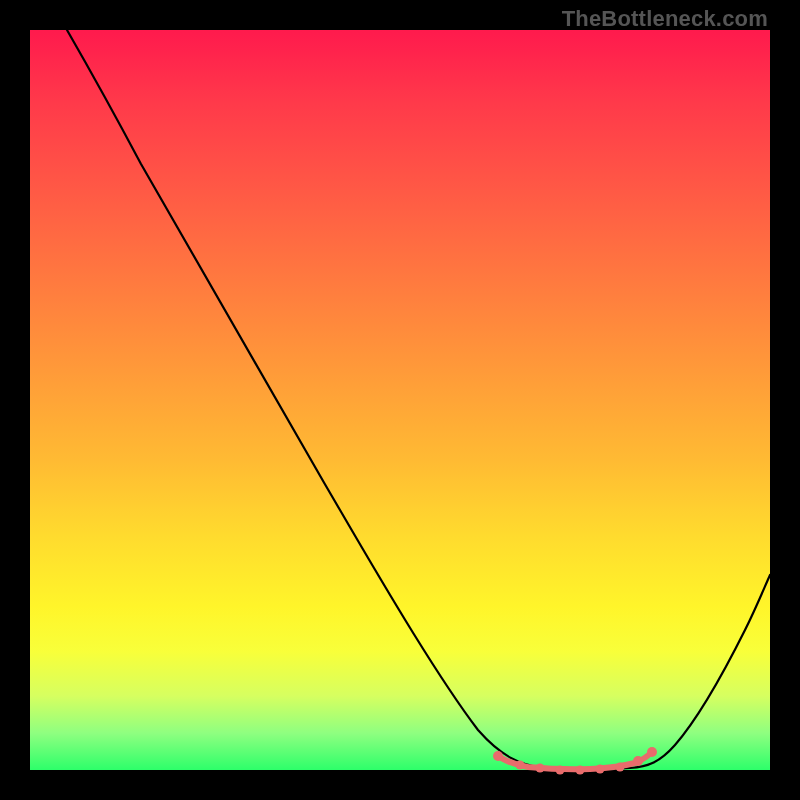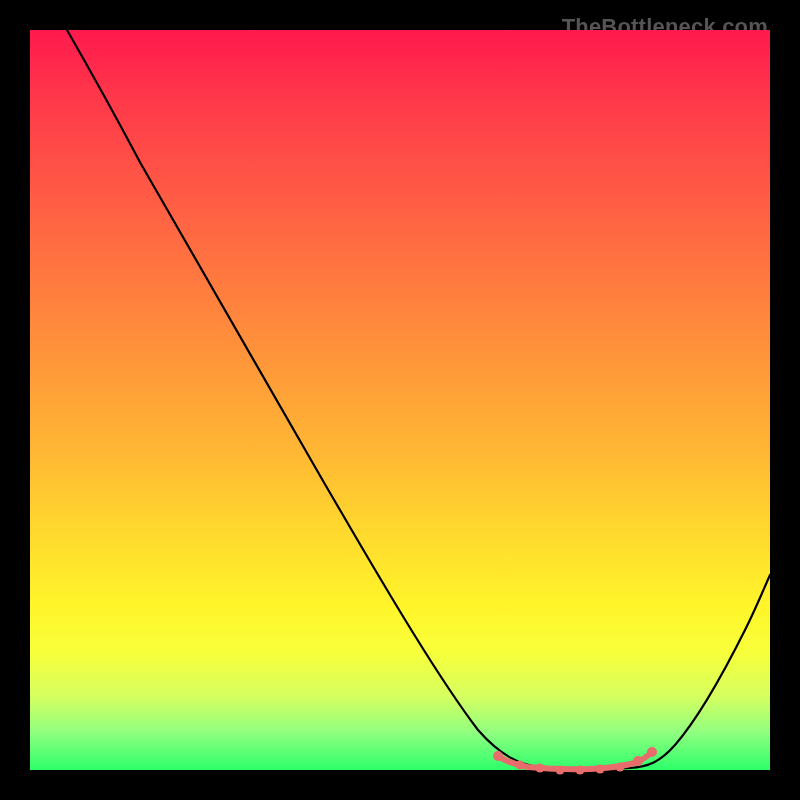--- a/index.html
+++ b/index.html
@@ -34,21 +34,21 @@
       #ffda2e 68%,
       #fff52a 78%,
       #f8ff3a 84%,
       #d6ff60 90%,
       #8fff80 95%,
       #2dff6a 100%
     );
   }
   .watermark {
     position: absolute;
-    top: 14px;
+    top: 6px;
     right: 32px;
     color: #555;
     font-size: 22px;
     font-weight: 600;
     letter-spacing: 0.2px;
   }
   svg.curve {
     position: absolute;
     left: 0;
     top: 0;

